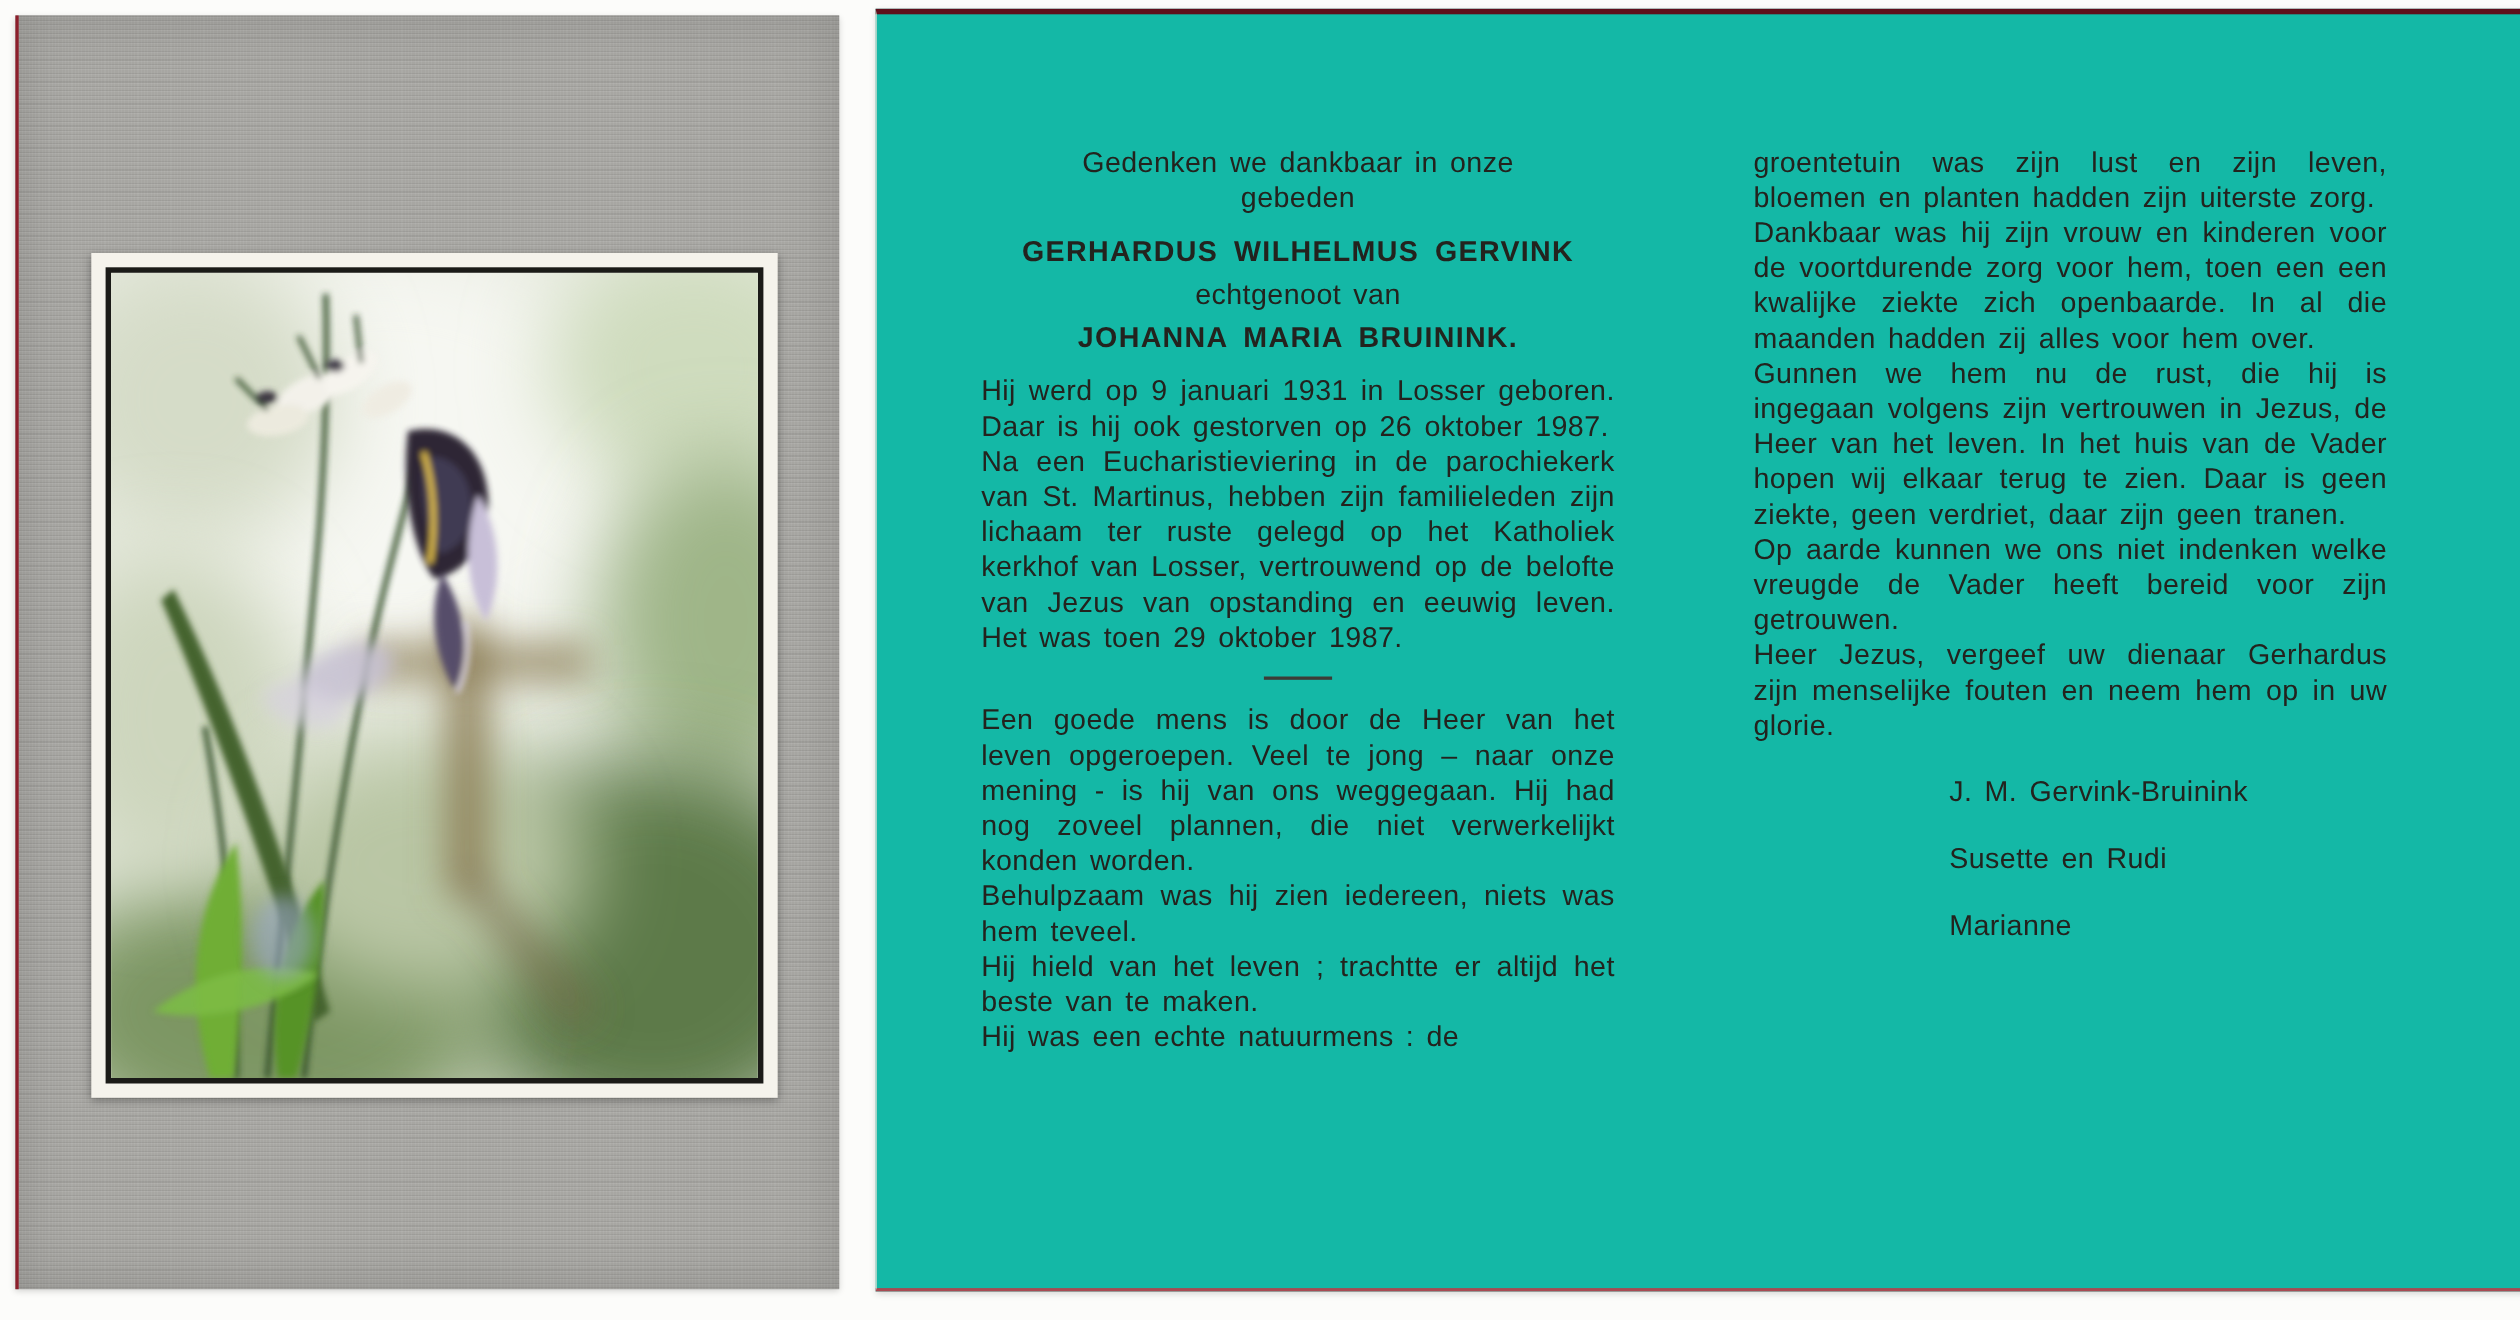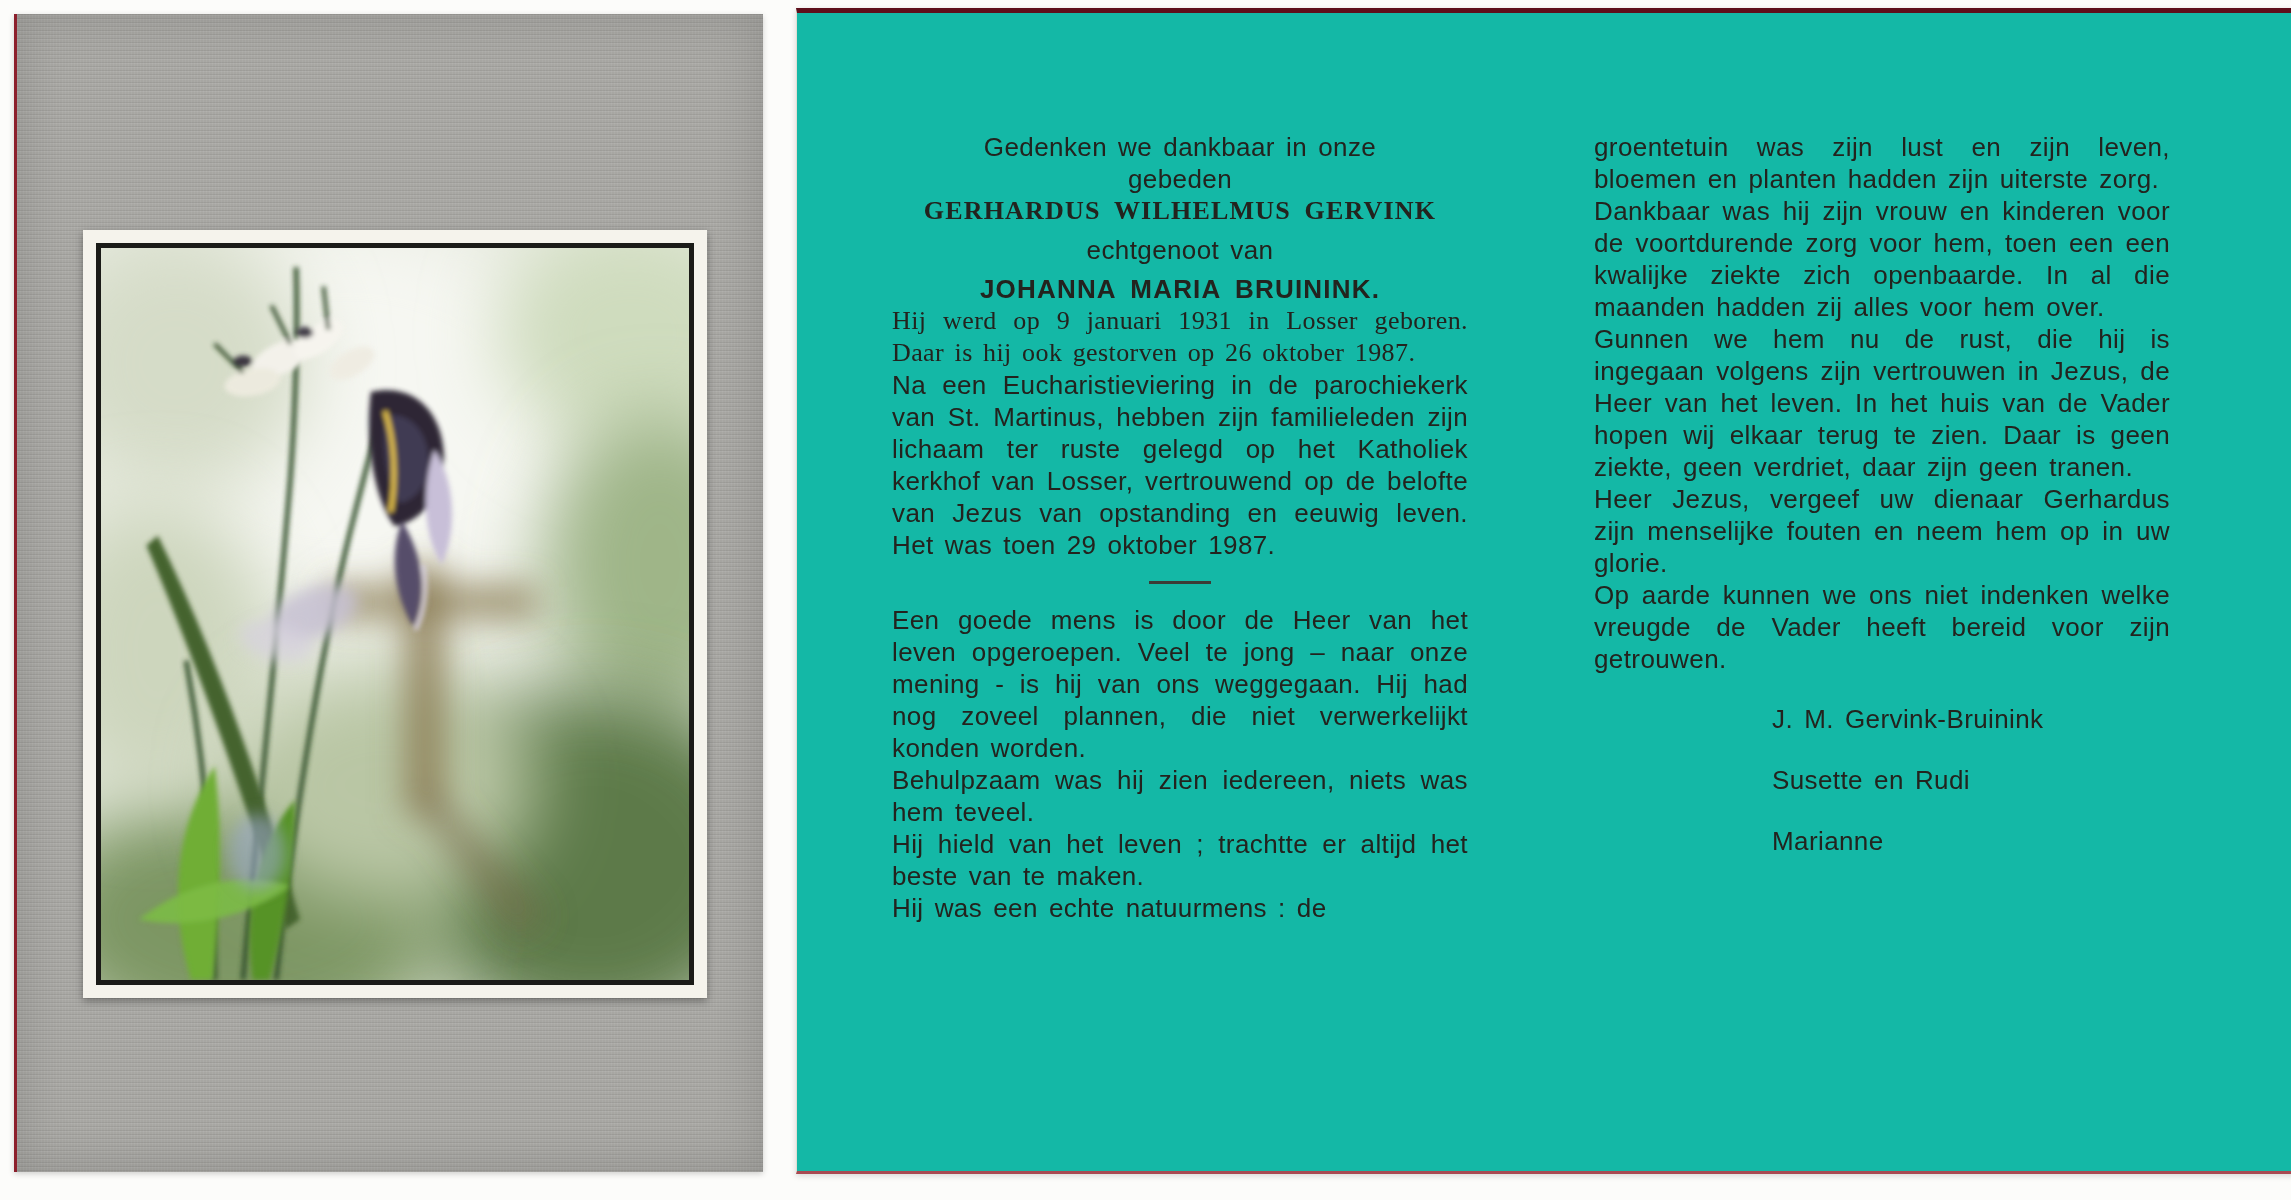--- a/index.html
+++ b/index.html
@@ -46,21 +46,21 @@
     color:#23231e;
     font-size:26px;line-height:32px;
     letter-spacing:0.4px;word-spacing:3.5px;
     text-align:justify;
   }
   .col-1{left:95px;}
   .col-2{left:797px;}
   .center{text-align:center;}
   .bold-name{font-weight:bold;letter-spacing:1.2px;word-spacing:6px;}
   .para{margin:0;text-align:justify;}
-  .mt-lg{font-family:Liberation Serif, serif;}
+  .mt-lg{margin-top:17px;}
   .mt-sm{margin-top:7px;}
   .divider{
     width:62px;height:3px;background:#3c3c36;
     margin:20px auto 20px auto;
   }
   .thanks{margin-top:95px;}
   .signatures{margin-top:3px;padding-left:178px;}
   .signatures div{line-height:33px;margin-top:28px;}
 </style>
 </head>
@@ -159,22 +159,22 @@
       <p class="para">Een goede mens is door de Heer van het leven opgeroepen. Veel te jong – naar onze mening - is hij van ons weggegaan. Hij had nog zoveel plannen, die niet verwerkelijkt konden worden.</p>
       <p class="para">Behulpzaam was hij zien iedereen, niets was hem teveel.</p>
       <p class="para">Hij hield van het leven ; trachtte er altijd het beste van te maken.</p>
       <p class="para">Hij was een echte natuurmens : de</p>
     </div>
 
     <div class="col col-2">
       <p class="para">groentetuin was zijn lust en zijn leven, bloemen en planten hadden zijn uiterste zorg.</p>
       <p class="para">Dankbaar was hij zijn vrouw en kinderen voor de voortdurende zorg voor hem, toen een een kwalijke ziekte zich openbaarde. In al die maanden hadden zij alles voor hem over.</p>
       <p class="para">Gunnen we hem nu de rust, die hij is ingegaan volgens zijn vertrouwen in Jezus, de Heer van het leven. In het huis van de Vader hopen wij elkaar terug te zien. Daar is geen ziekte, geen verdriet, daar zijn geen tranen.</p>
+      <p class="para">Op aarde kunnen we ons niet indenken welke vreugde de Vader heeft bereid voor zijn getrouwen.</p>
       <p class="para">Heer Jezus, vergeef uw dienaar Gerhardus zijn menselijke fouten en neem hem op in uw glorie.</p>
-      <p class="para">Op aarde kunnen we ons niet indenken welke vreugde de Vader heeft bereid voor zijn getrouwen.</p>
       <div class="signatures">
         <div>J. M. Gervink-Bruinink</div>
         <div>Susette en Rudi</div>
         <div>Marianne</div>
       </div>
     </div>
 
   </div>
 </div>
 

